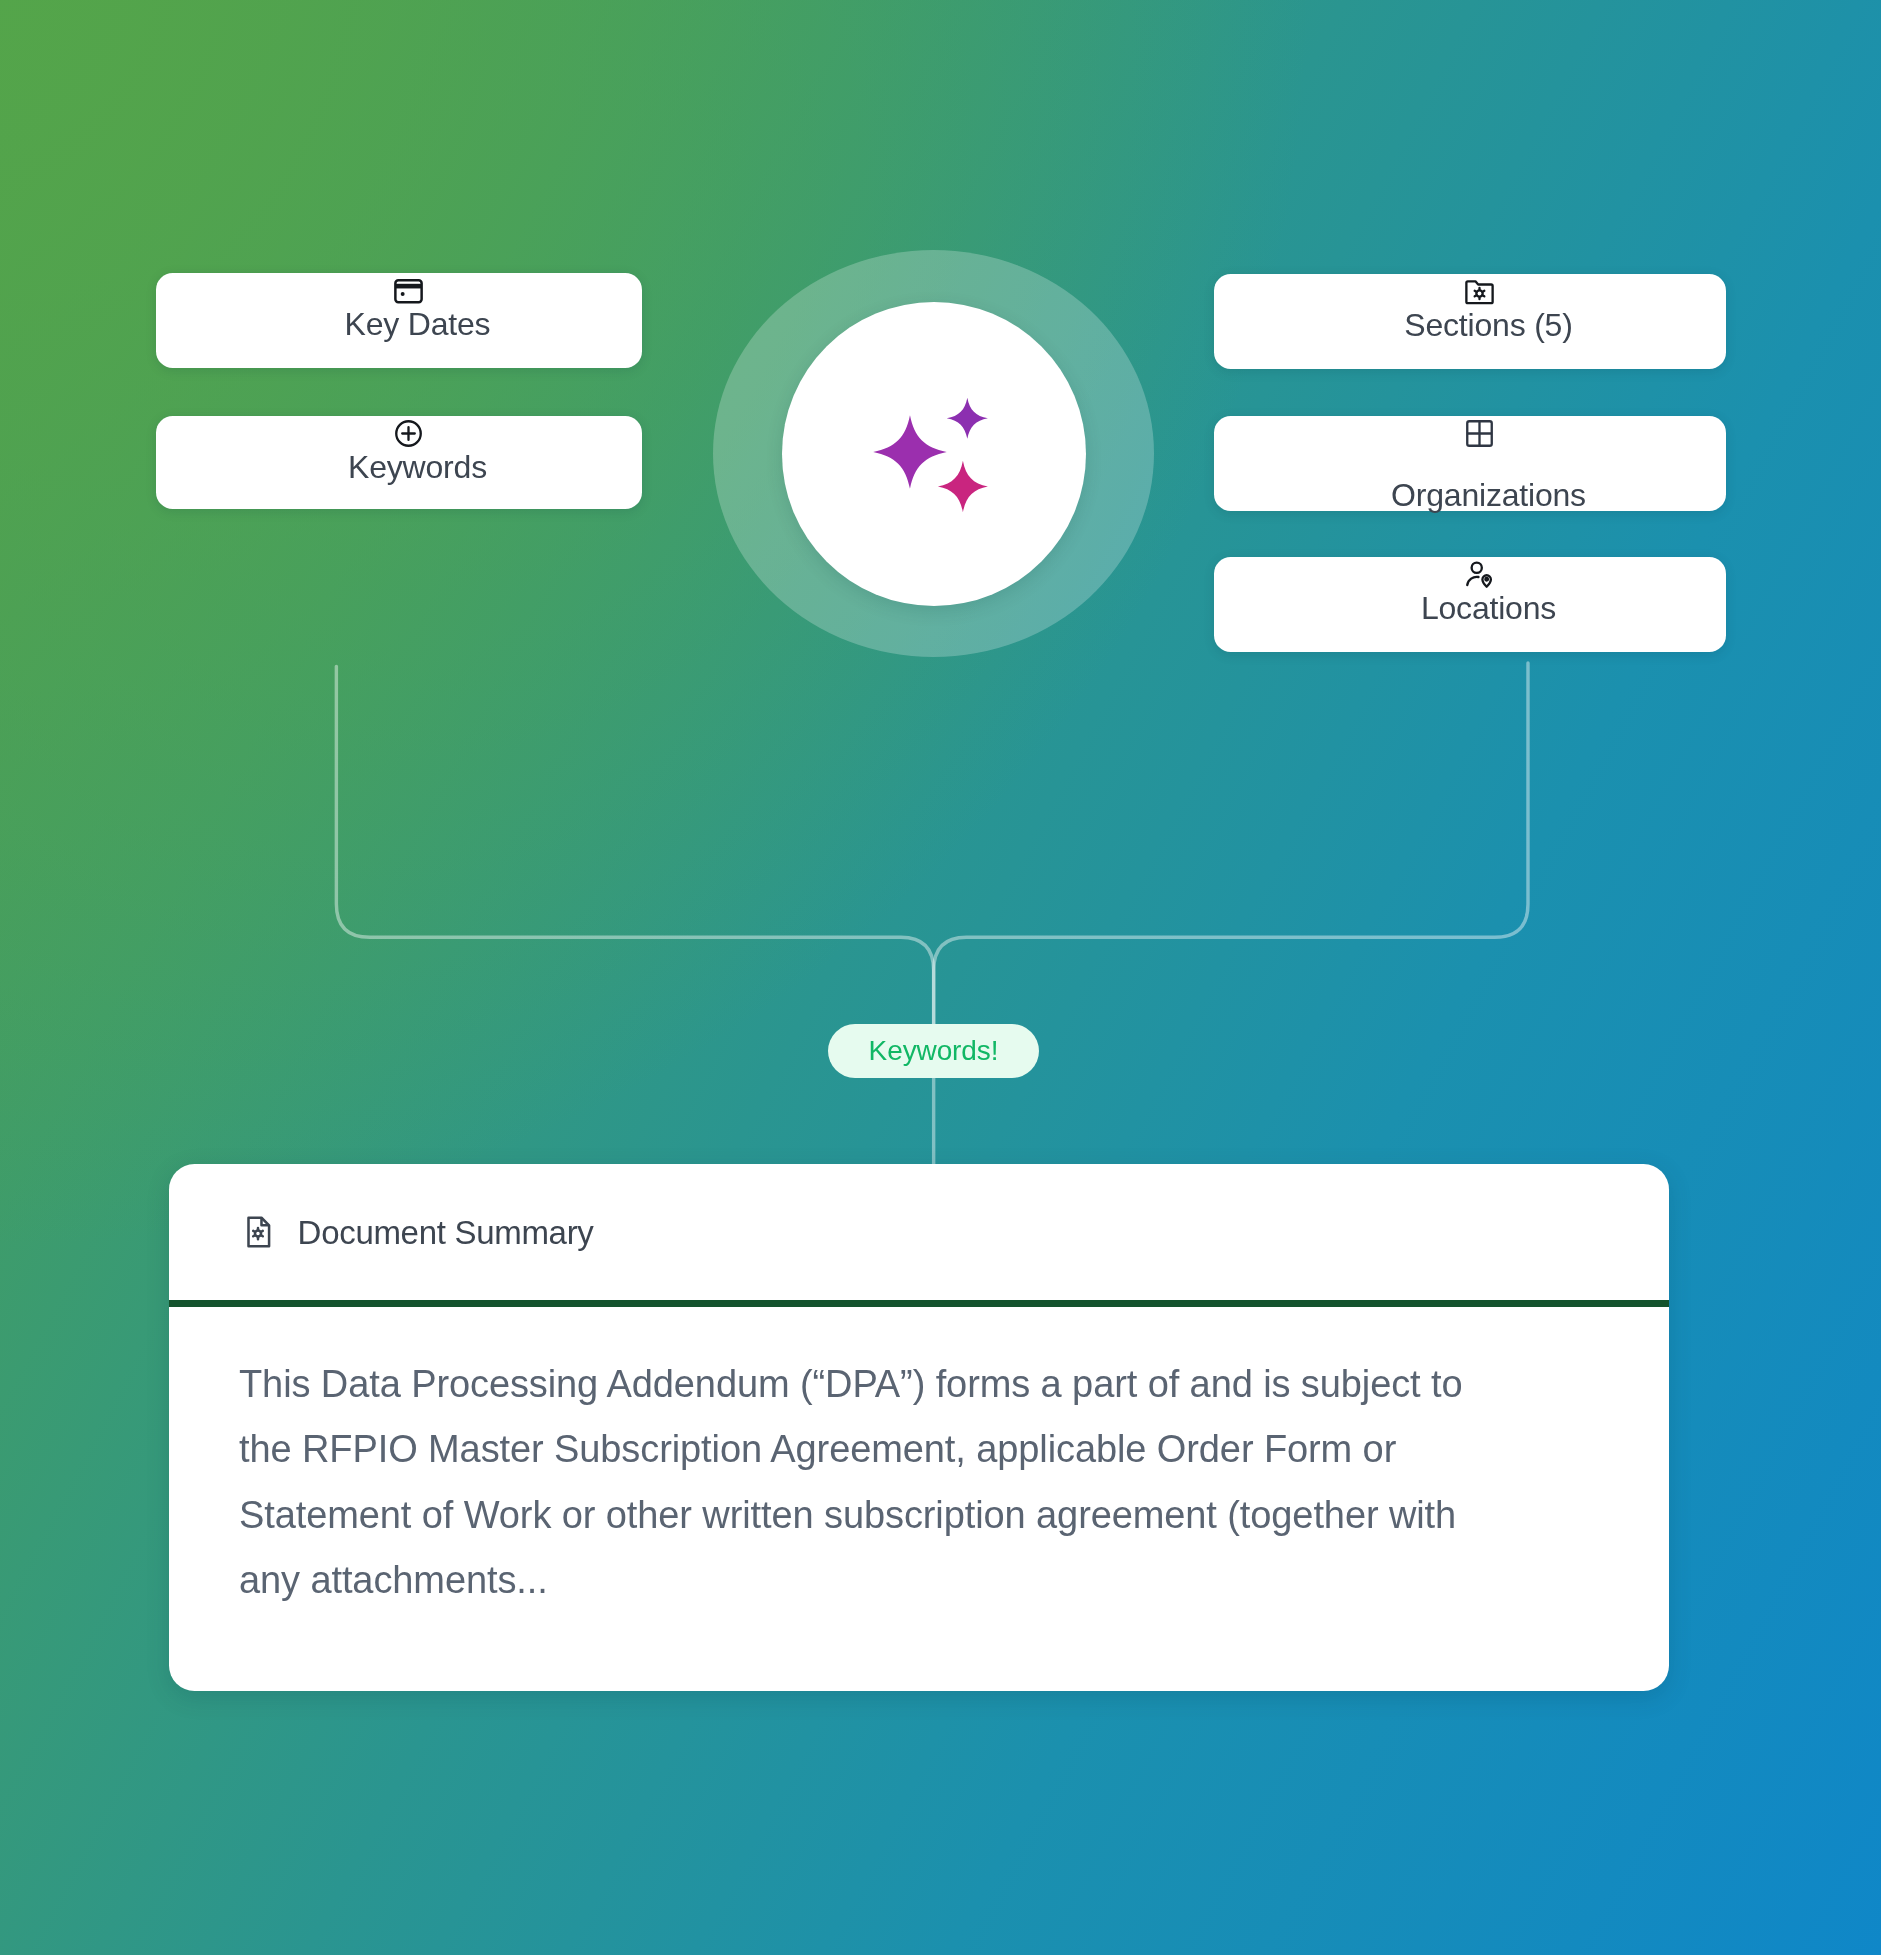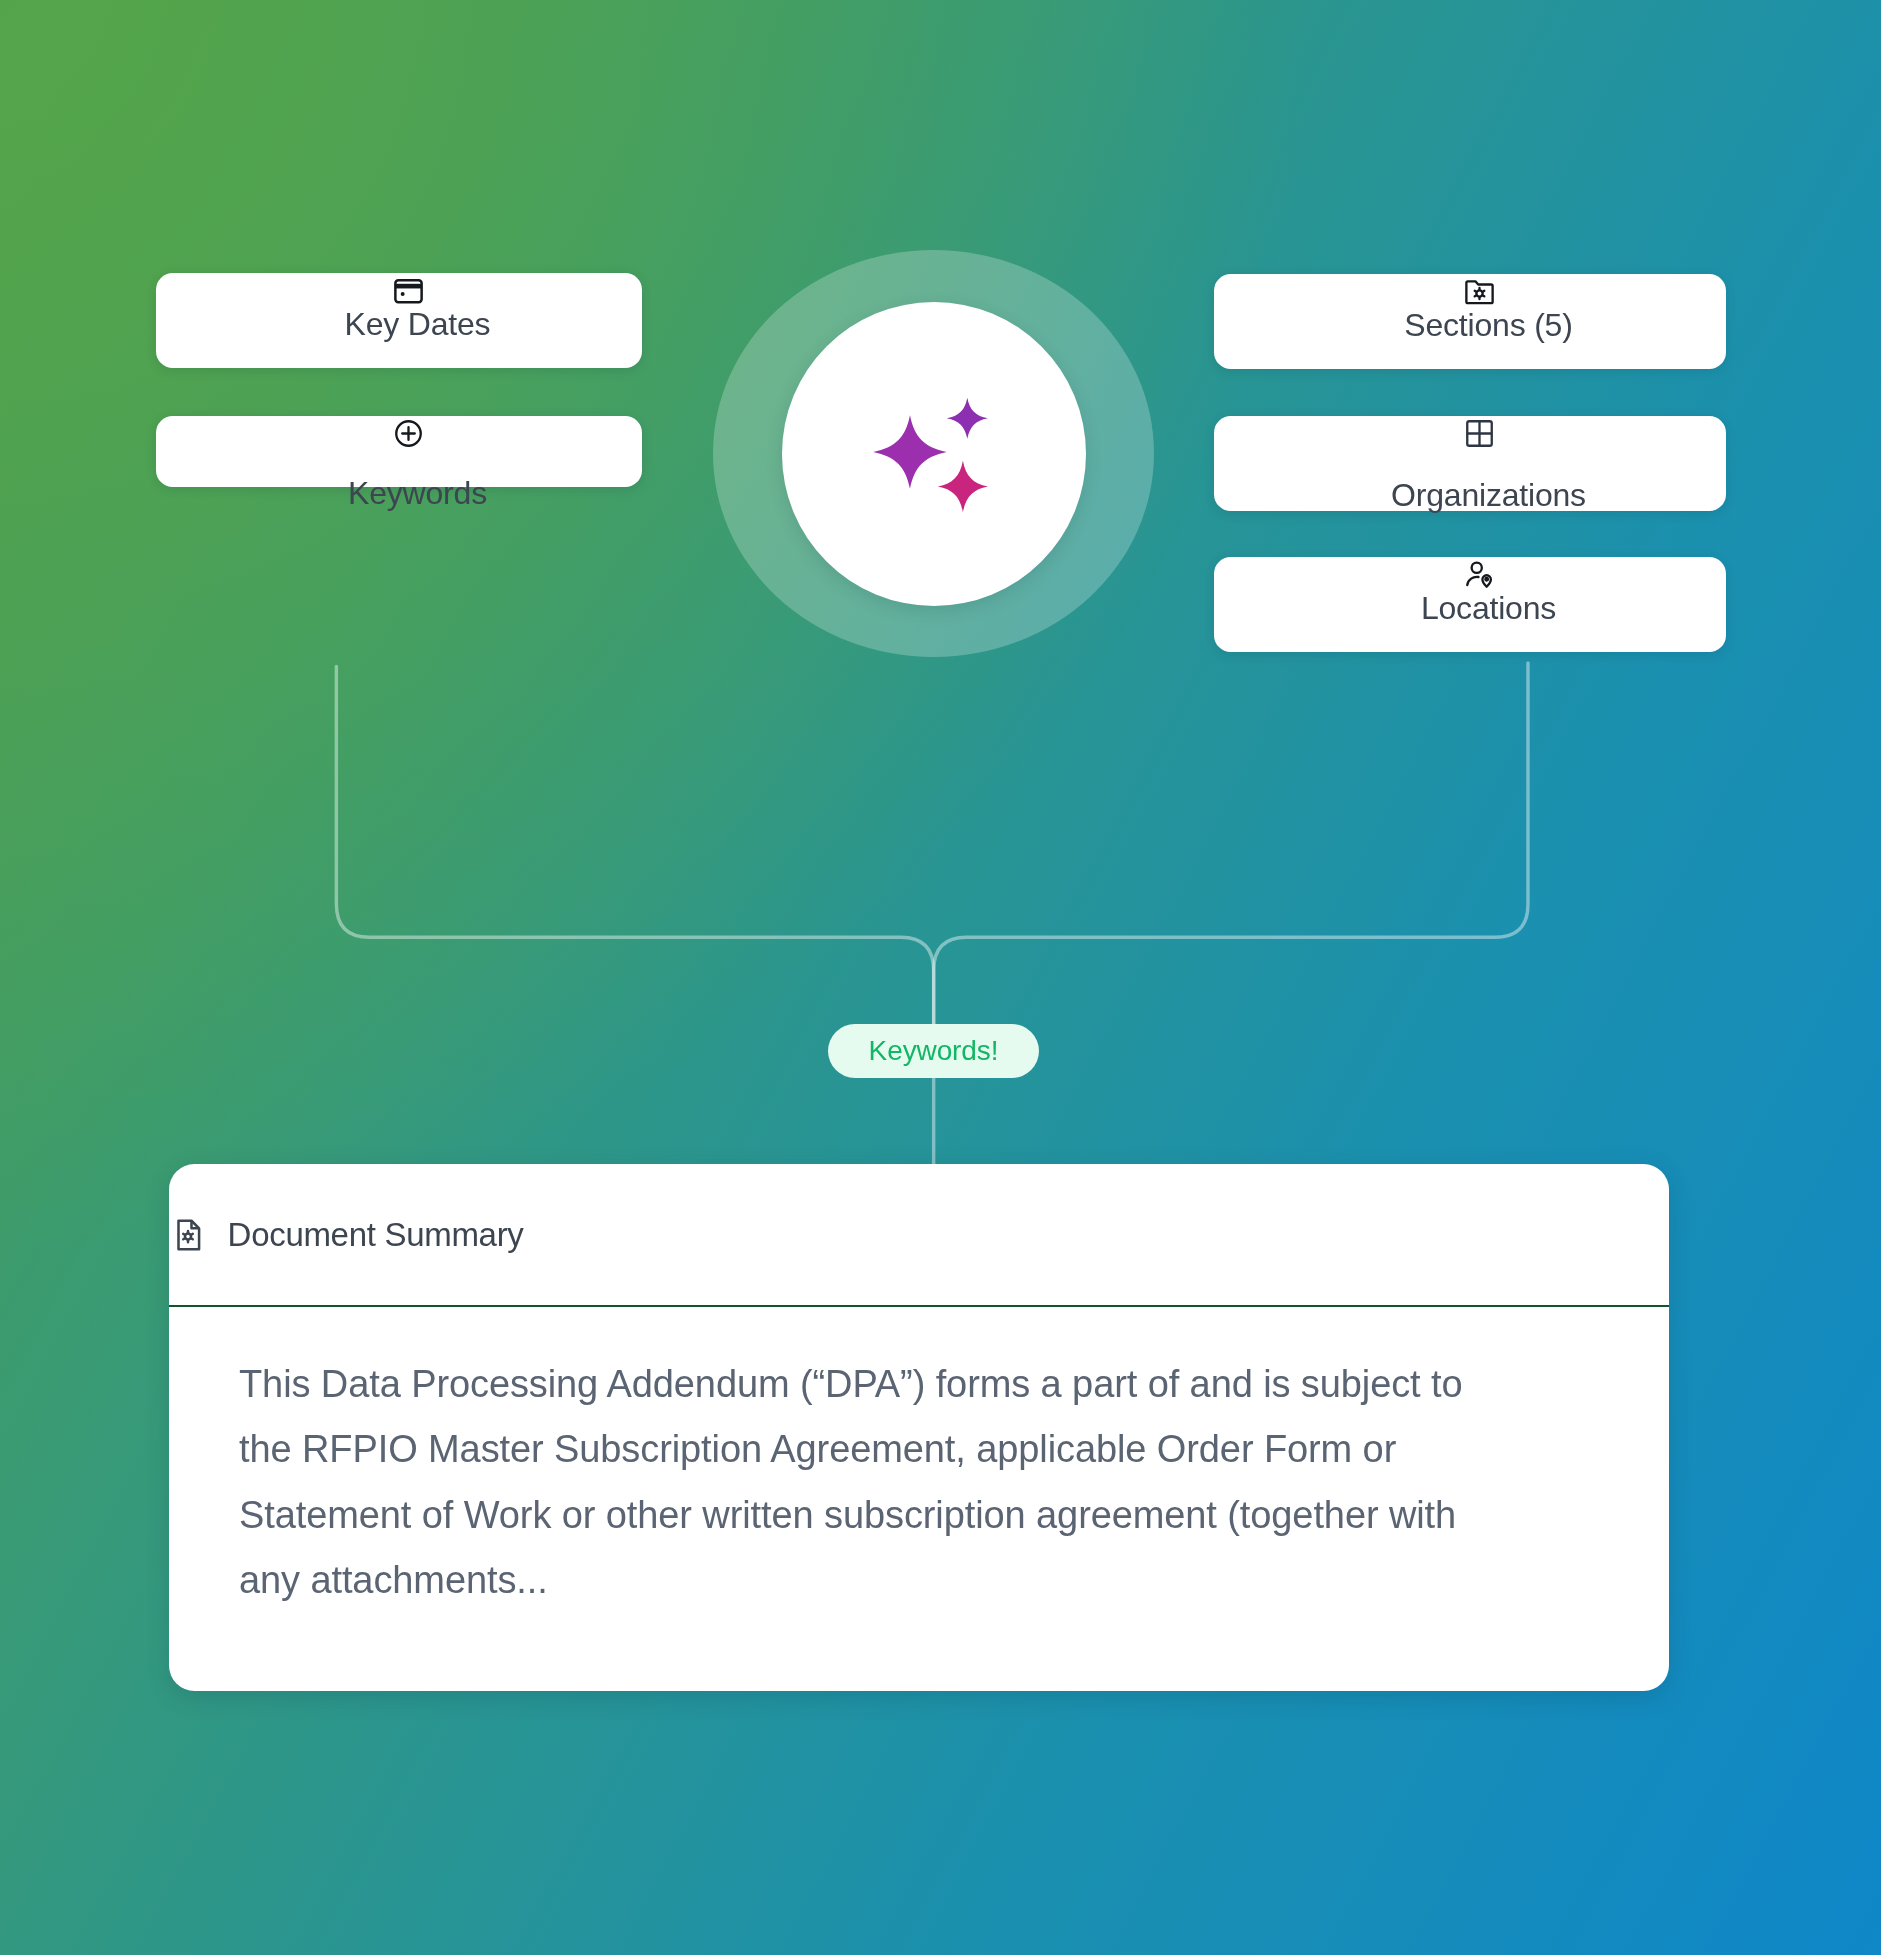--- a/index.html
+++ b/index.html
@@ -111,22 +111,23 @@
     border-radius: 25.5px;
     box-shadow: 0 6.9px 23.5px rgba(8,50,70,0.16);
     box-sizing: border-box;
     overflow: hidden;
     z-index: 3;
   }
   #summary-head {
     height: 143px;
     display: flex;
     align-items: center;
-    box-sizing: border-box;
-    border-bottom: 2px solid #14532d;
+    padding-left: 70px;
+    box-sizing: border-box;
+    border-bottom: 7px solid #14532d;
   }
   #summary-head .ico { width: 38px; height: 38px; flex: 0 0 38px; margin-right: 20.6px; display:block; }
   #summary-head .lbl {
     font-size: 33px;
     color: #3d4550;
     letter-spacing: -0.3px;
     line-height: 1;
   }
   #summary-body {
     padding: 45px 70px 0 70px;
@@ -160,21 +161,21 @@
     <span class="ico">
       <svg viewBox="0 0 24 24" width="35" height="35" fill="none" stroke="#15181d" stroke-width="1.7">
         <rect x="3" y="5" width="18" height="15" rx="2"></rect>
         <path d="M3 9 h18" stroke-width="3.2"></path>
         <circle cx="8" cy="14.4" r="1.35" fill="#15181d" stroke="none"></circle>
       </svg>
     </span>
     <span class="lbl">Key Dates</span>
   </div>
 
-  <div class="pill" style="left:156px; top:416px; width:486px; height:71px;gap:26px;">
+  <div class="pill" style="left:156px; top:416px; width:486px; height:93px;">
     <span class="ico">
       <svg viewBox="0 0 24 24" width="35" height="35" fill="none" stroke="#15181d" stroke-width="1.6">
         <circle cx="12" cy="12" r="8.4"></circle>
         <path d="M12 7.7 v8.6 M7.7 12 h8.6" stroke-linecap="round"></path>
       </svg>
     </span>
     <span class="lbl">Keywords</span>
   </div>
 
 

